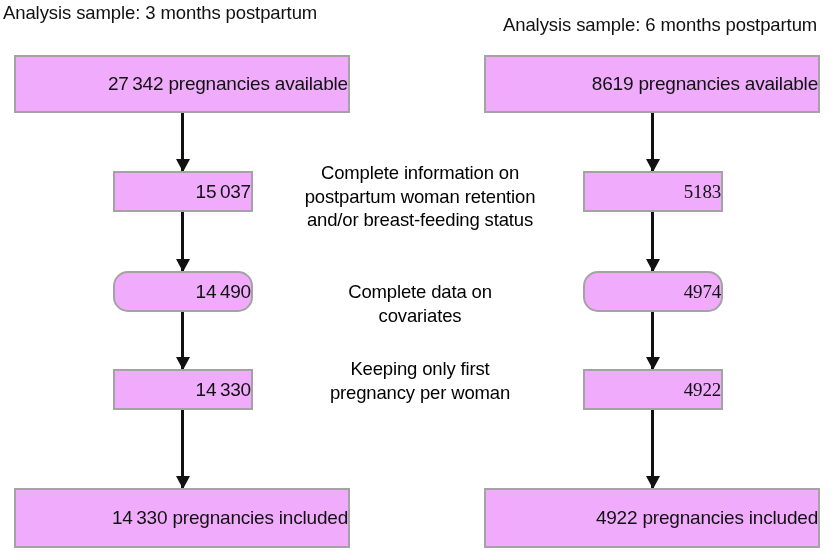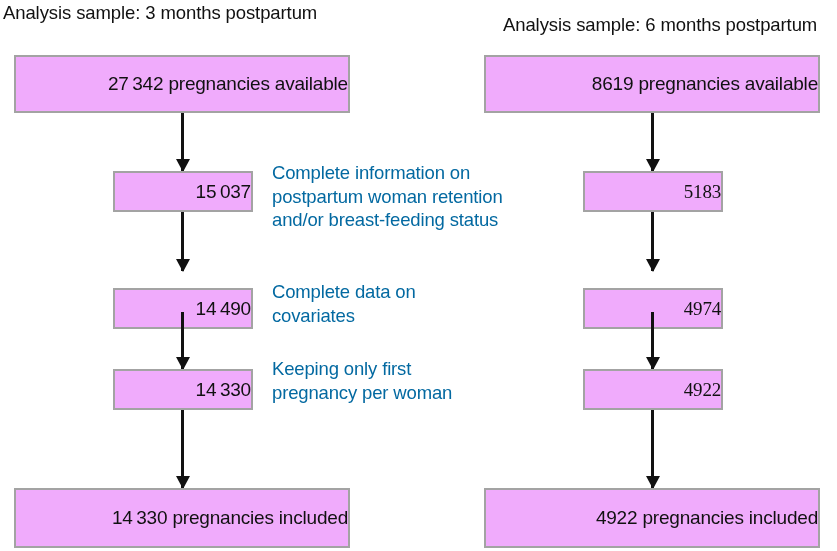--- a/index.html
+++ b/index.html
@@ -66,21 +66,21 @@
 
   
   .node-box.narrow {
     width: 140px;
     height: 41px;
     font-size: 19px;
   }
   .node-box.narrow.left-col  { left: 113px; }
   .node-box.narrow.right-col { left: 583px; font-family: Liberation Serif, serif; }
   .node-box.narrow.row-1 { top: 171px; }
-  .node-box.narrow.row-2 { top: 288px; }
+  .node-box.narrow.row-2 { top: 271px; border-radius: 15px; }
   .node-box.narrow.row-3 { top: 369px; }
 
   
   .arrow {
     position: absolute;
     width: 3px;
     background: #111111;
   }
   .arrow::after {
     content: "";
@@ -98,25 +98,25 @@
   .arrow.right-col { left: 651px; }
 
   .arrow.a1 { top: 113px; height: 58px; }
   .arrow.a2 { top: 212px; height: 59px; }
   .arrow.a3 { top: 312px; height: 57px; }
   .arrow.a4 { top: 410px; height: 78px; }
 
   
   .step-label {
     position: absolute;
-    text-align: left;
+    text-align: center;
     font-size: 18.5px;
     line-height: 23.5px;
     letter-spacing: -0.15px;
-    color: #0369a1;
+    color: #000000;
     left: 272px;
     width: 296px;
   }
   .step-label.s1 { top: 161px; }
   .step-label.s2 { top: 280px; }
   .step-label.s3 { top: 357px; }
   .step-label .line { display: block; }
 </style>
 </head>
 <body>

